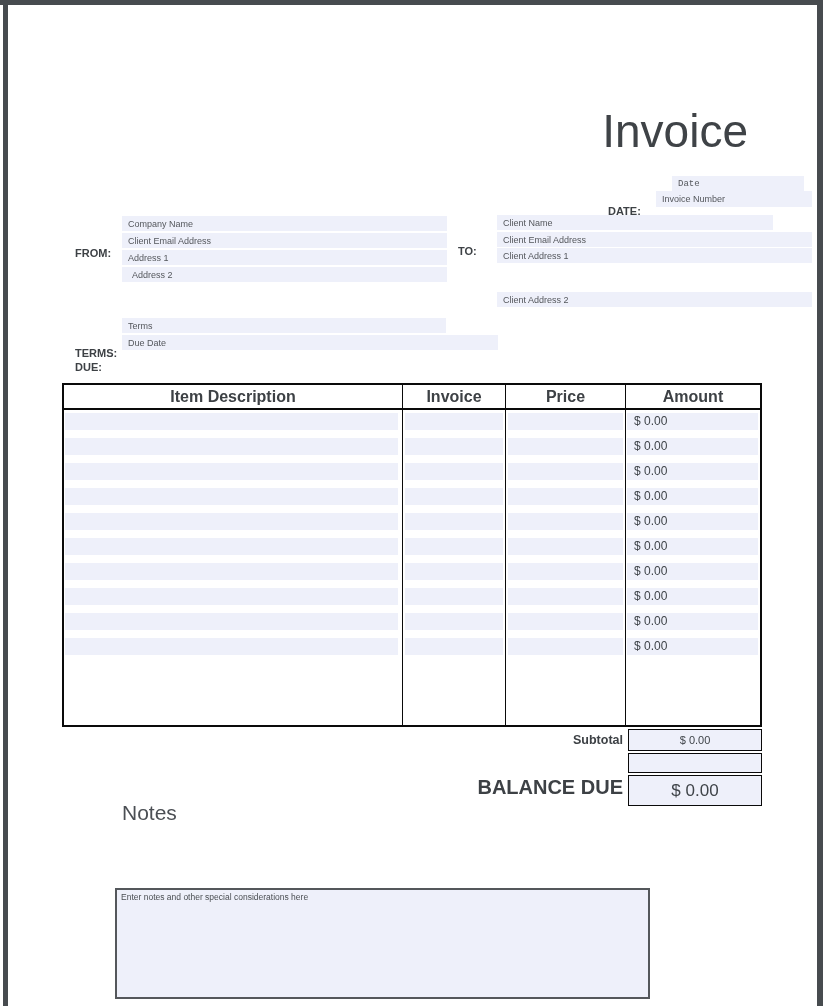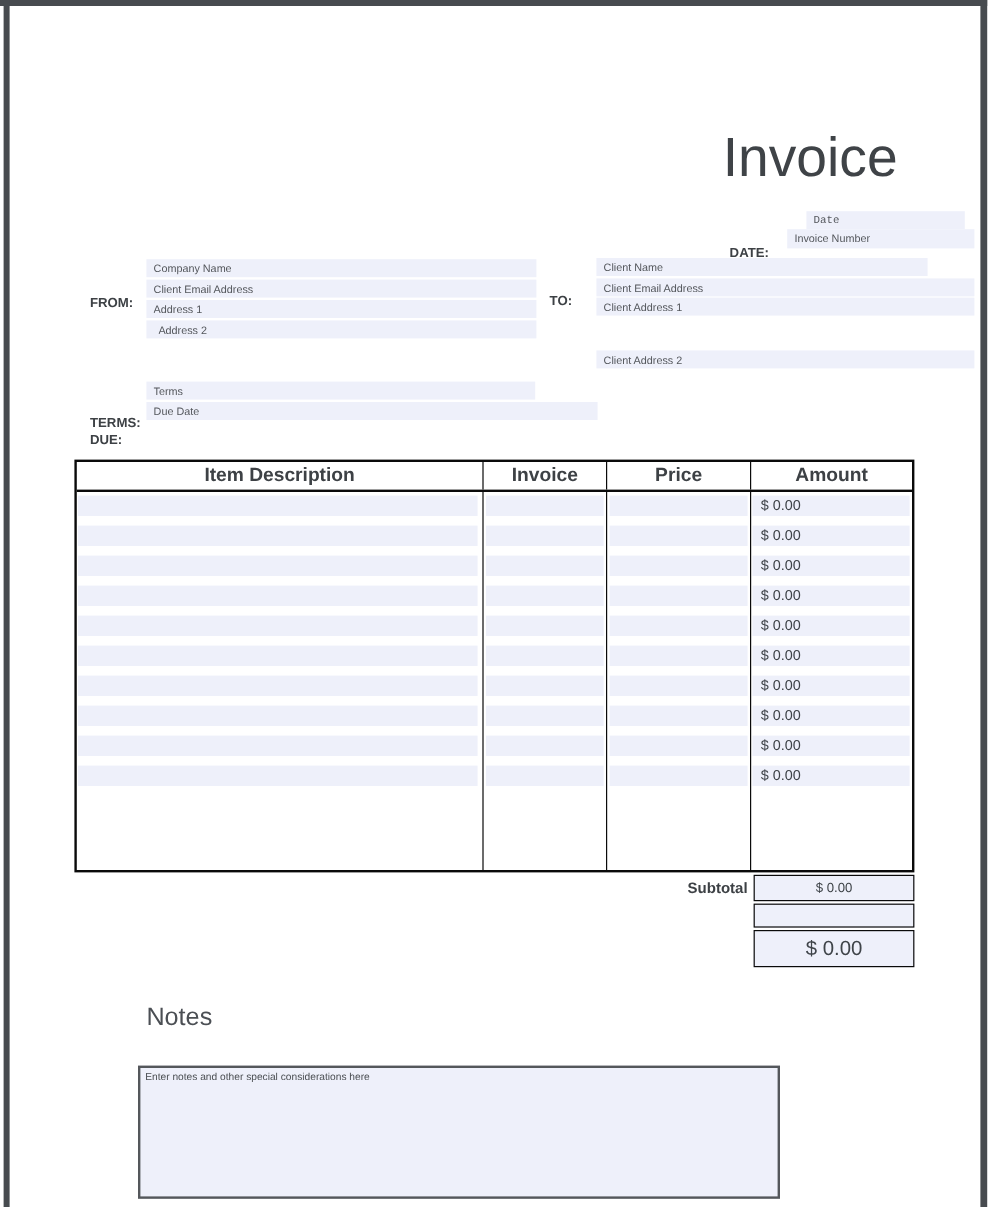--- a/index.html
+++ b/index.html
@@ -65,21 +65,21 @@
   .total-box{
     position:absolute; left:628px; width:134px; box-sizing:border-box;
     border:1.5px solid #0a0a0a; background:#eef0fa; color:#3f4449;
     display:flex; align-items:center; justify-content:center;
   }
   .box-subtotal{top:729px; height:22px; font-size:11px;}
   .box-tax{top:753px; height:20px; font-size:11px;}
   .box-balance{top:775px; height:31px; font-size:17px;}
 
   
-  .notes-heading{position:absolute; left:122px; top:836px; font-size:21px; color:#4b4f54; font-weight:500;}
+  .notes-heading{position:absolute; left:122px; top:801px; font-size:21px; color:#4b4f54; font-weight:500;}
   .notes-area{
     position:absolute; left:115px; top:888px; width:535px; height:111px;
     box-sizing:border-box; background:#eef0fa; border:2px solid #54575b;
     outline:none; resize:none; font-family:"Liberation Sans", sans-serif;
     font-size:8.5px; color:#4a4e52; padding:2px 4px;
   }
   .notes-area::placeholder{color:#4a4e52; opacity:1;}
 </style>
 </head>
 <body>
@@ -168,17 +168,18 @@
         <div class="cell">$ 0.00</div>
         <div class="cell">$ 0.00</div>
         <div class="cell">$ 0.00</div>
       </div>
     </div>
   </div>
 
   <div class="totals-label lab-subtotal">Subtotal</div>
   <div class="total-box box-subtotal">$ 0.00</div>
   <div class="total-box box-tax"></div>
+  <div class="totals-label lab-balance">BALANCE DUE</div>
   <div class="total-box box-balance">$ 0.00</div>
 
   <div class="notes-heading">Notes</div>
   <textarea class="notes-area" placeholder="Enter notes and other special considerations here" style=""></textarea>
 </div>
 
 </body></html>

